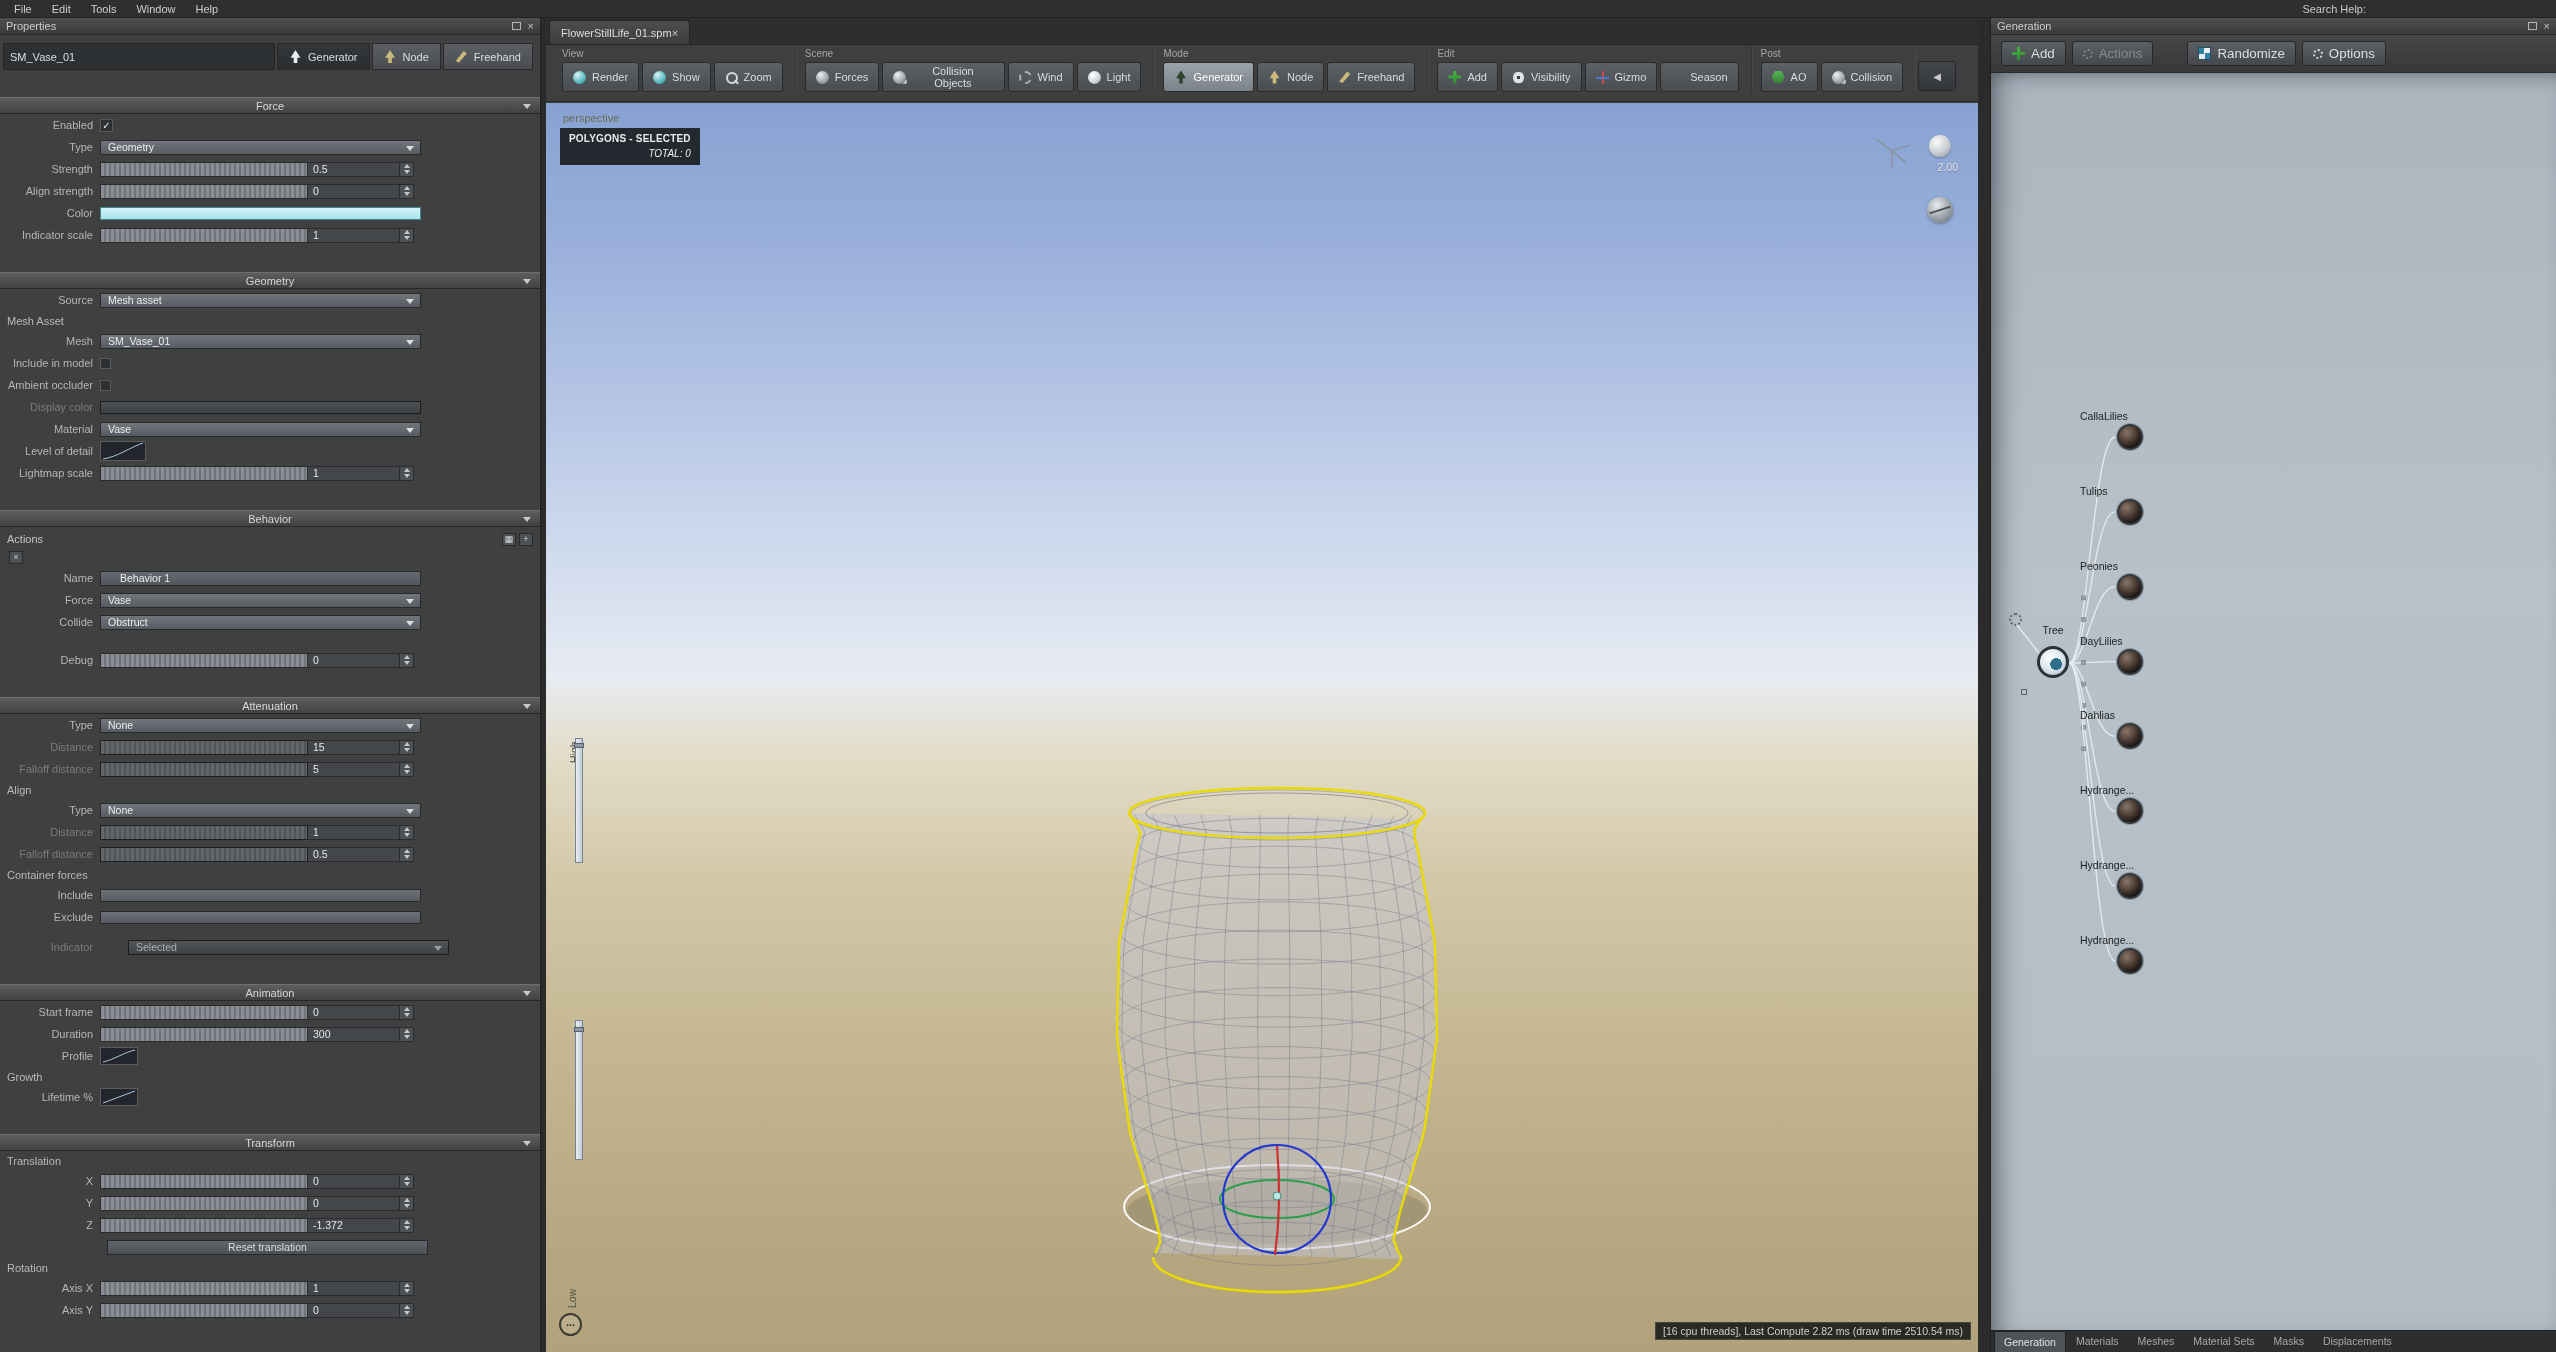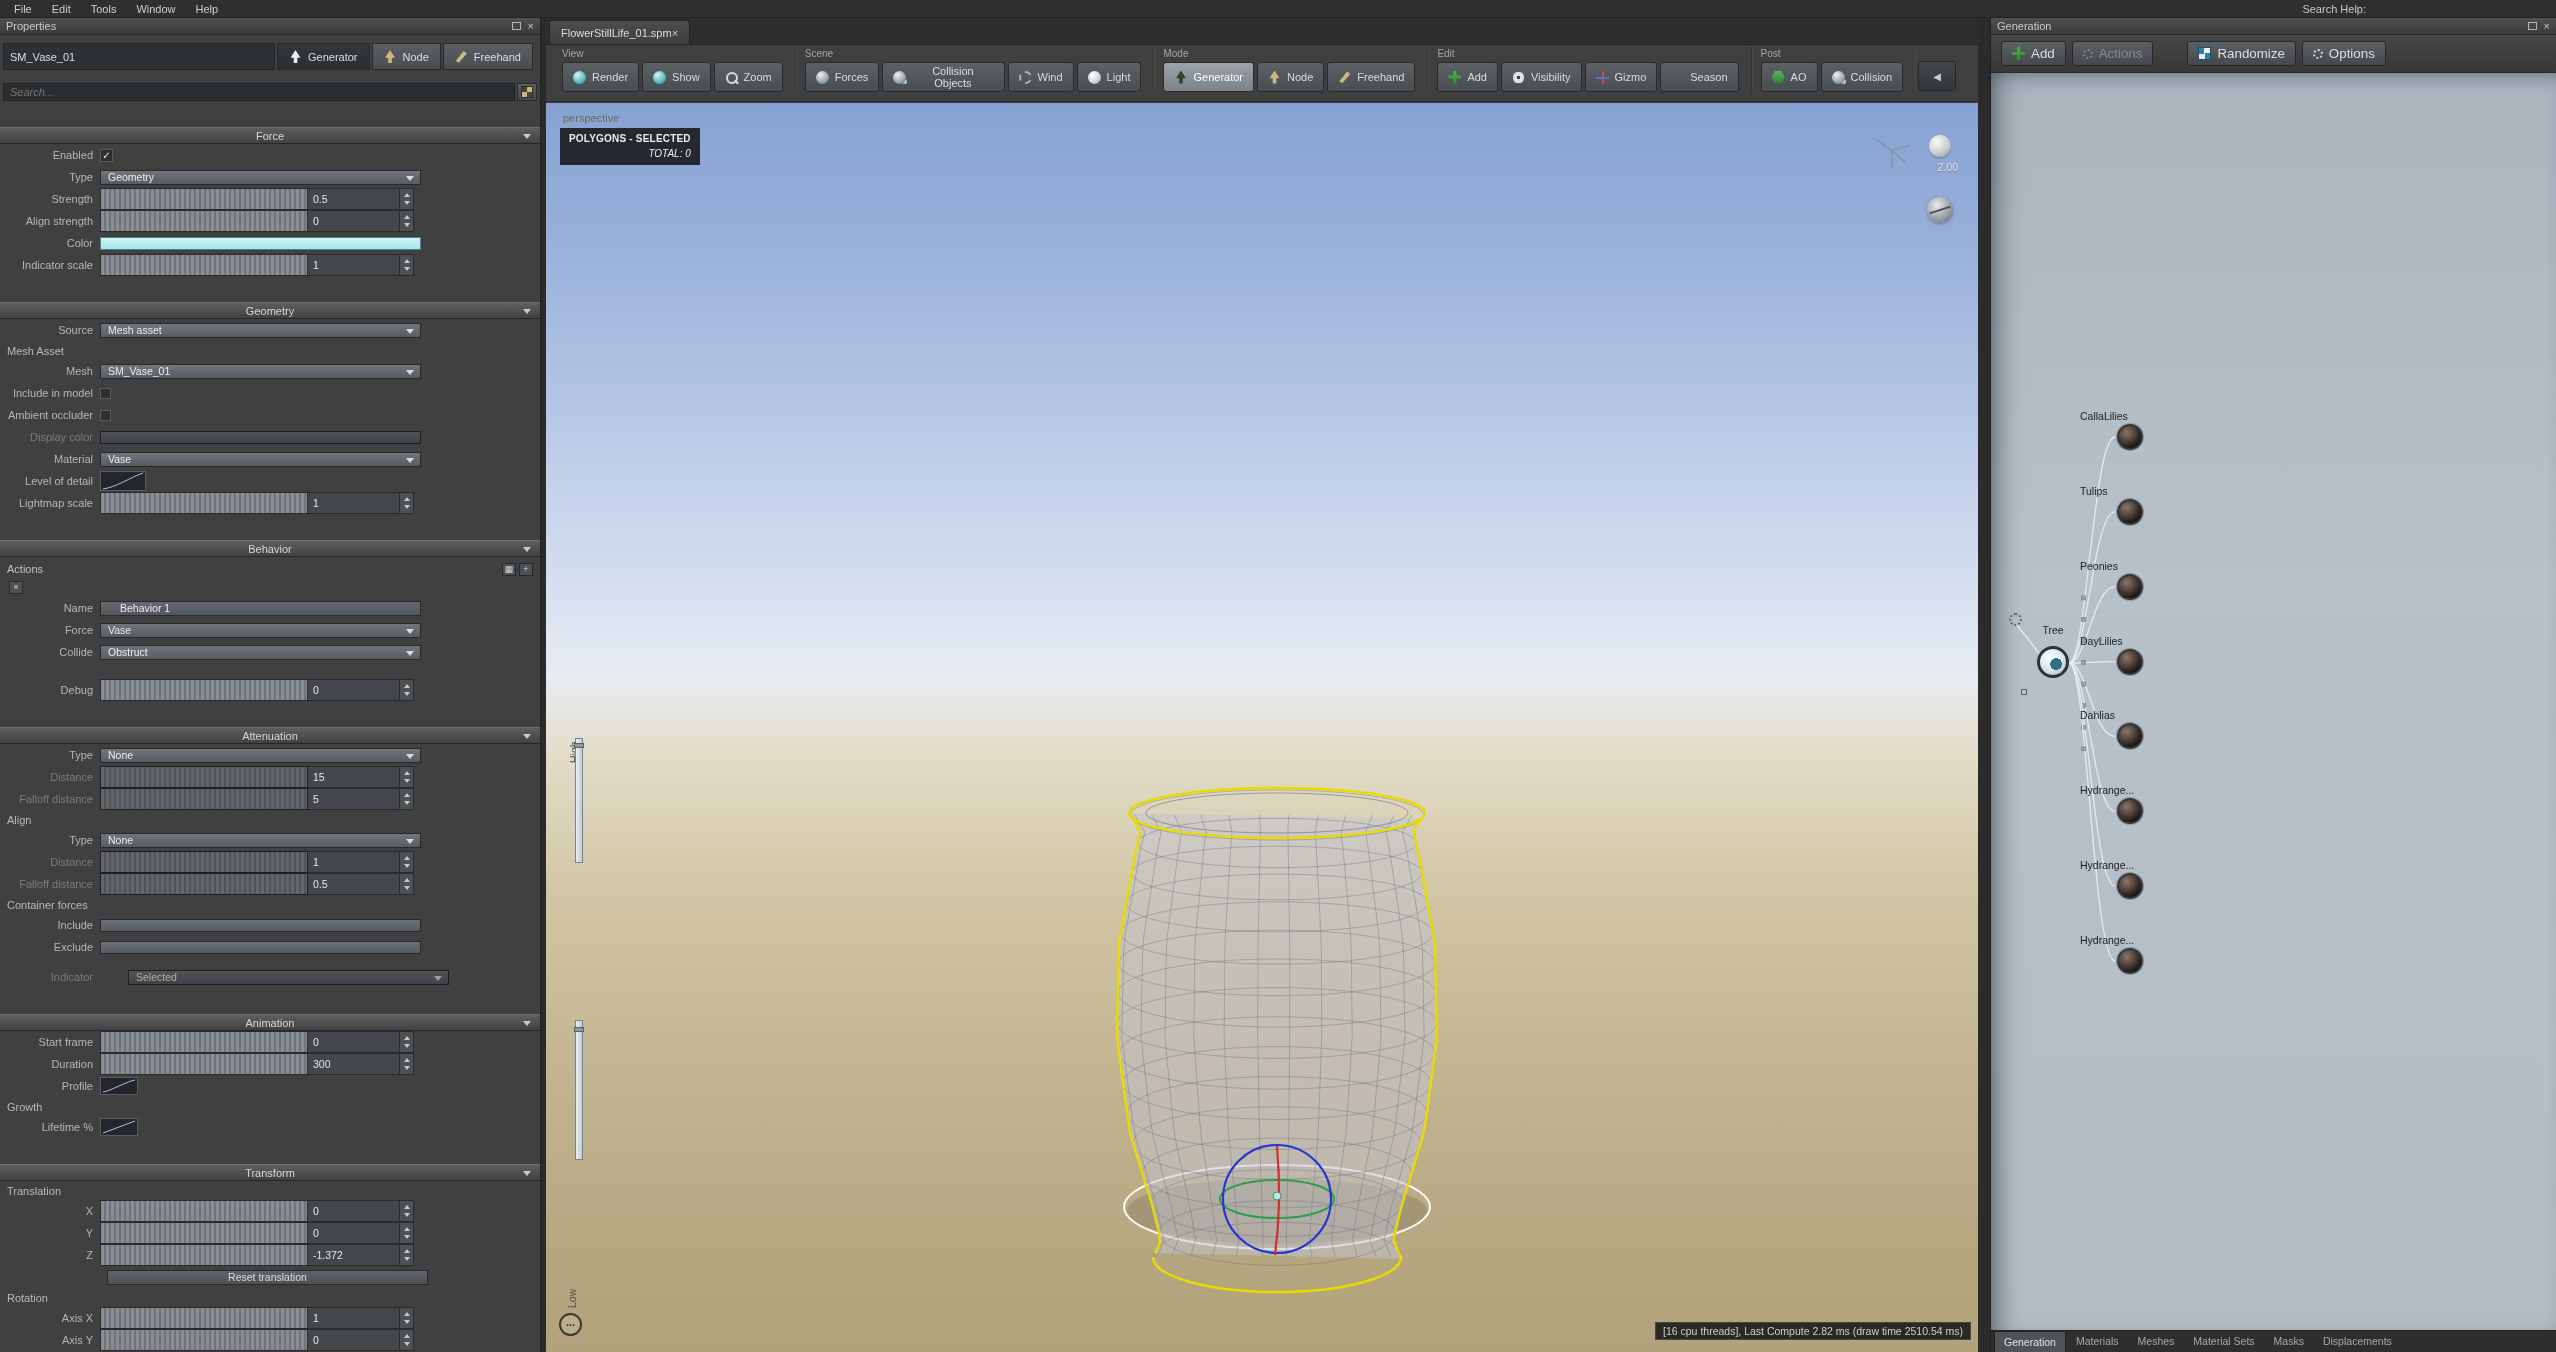--- a/index.html
+++ b/index.html
@@ -30,21 +30,21 @@
   .sec-header { margin-top:26px; height:17px; background:linear-gradient(#5e5e5e,#414141); border-top:1px solid #6f6f6f; border-bottom:1px solid #272727; position:relative; text-align:center; color:#d8d8d8; line-height:16px; cursor:pointer; }
   .sec-header .tri-dn { position:absolute; right:9px; top:6px; }
   .tri-dn { width:0; height:0; border-left:4px solid transparent; border-right:4px solid transparent; border-top:5px solid #c9c9c9; display:inline-block; }
 
   .row { display:flex; align-items:center; height:22px; padding-right:6px; }
   .rlabel { width:100px; text-align:right; padding-right:7px; color:#b6b6b6; flex:none; white-space:nowrap; }
   .row.disabled .rlabel { color:#7b7b7b; }
   .row.disabled .sbar, .row.disabled .plainbar, .row.disabled .dd { filter:brightness(0.72); }
   .group-label { height:19px; padding:4px 0 0 7px; color:#b9b9b9; }
 
-  .slider { display:flex; align-items:stretch; height:22px; }
+  .slider { display:flex; align-items:stretch; height:15px; }
   .sbar { width:208px; background:repeating-linear-gradient(90deg,#888e94 0 3px,#6e747a 3px 5px); border:1px solid #2b2b2b; cursor:ew-resize; }
   .sval { width:92px; background:#43474b; border:1px solid #2b2b2b; border-left:none; color:#e6e6e6; font-size:10.5px; display:flex; align-items:center; padding-left:5px; }
   .spin { width:14px; border:1px solid #2b2b2b; border-left:none; background:#4c5155; display:flex; flex-direction:column; justify-content:space-evenly; align-items:center; cursor:pointer; }
   .spin i { width:0; height:0; border-left:3px solid transparent; border-right:3px solid transparent; display:block; }
   .spin .su { border-bottom:4px solid #c6c6c6; }
   .spin .sd { border-top:4px solid #c6c6c6; }
 
   .dd { width:321px; height:15px; background:linear-gradient(#70767c,#565c62); border:1px solid #292929; display:flex; align-items:center; padding:0 7px; color:#ededed; font-size:10.5px; position:relative; cursor:pointer; }
   .dd .tri-dn { position:absolute; right:6px; top:5px; border-top-color:#dcdcdc; }
 
@@ -178,26 +178,20 @@
     <button class="mode-btn">
       <span class="ic ic-tree tree-tan"></span>
       <span>Node</span>
     </button>
     <button class="mode-btn">
       <span class="ic ic-pencil"></span>
       <span>Freehand</span>
     </button>
   </div>
 
-  <div class="search-row">
-    <input class="search-input" placeholder="Search..." style="">
-    <span class="search-filter">
-        <span class="ic-checker-tan"></span>
-      </span>
-  </div>
 
   <div class="sec-header"><span>Force</span><i class="tri-dn"></i></div>
   <div class="row">
       <span class="rlabel">Enabled</span>
     <span class="cb"><span>✓</span></span>
     </div>
   <div class="row">
       <span class="rlabel">Type</span>
     <span class="dd">
         <span>Geometry</span>

